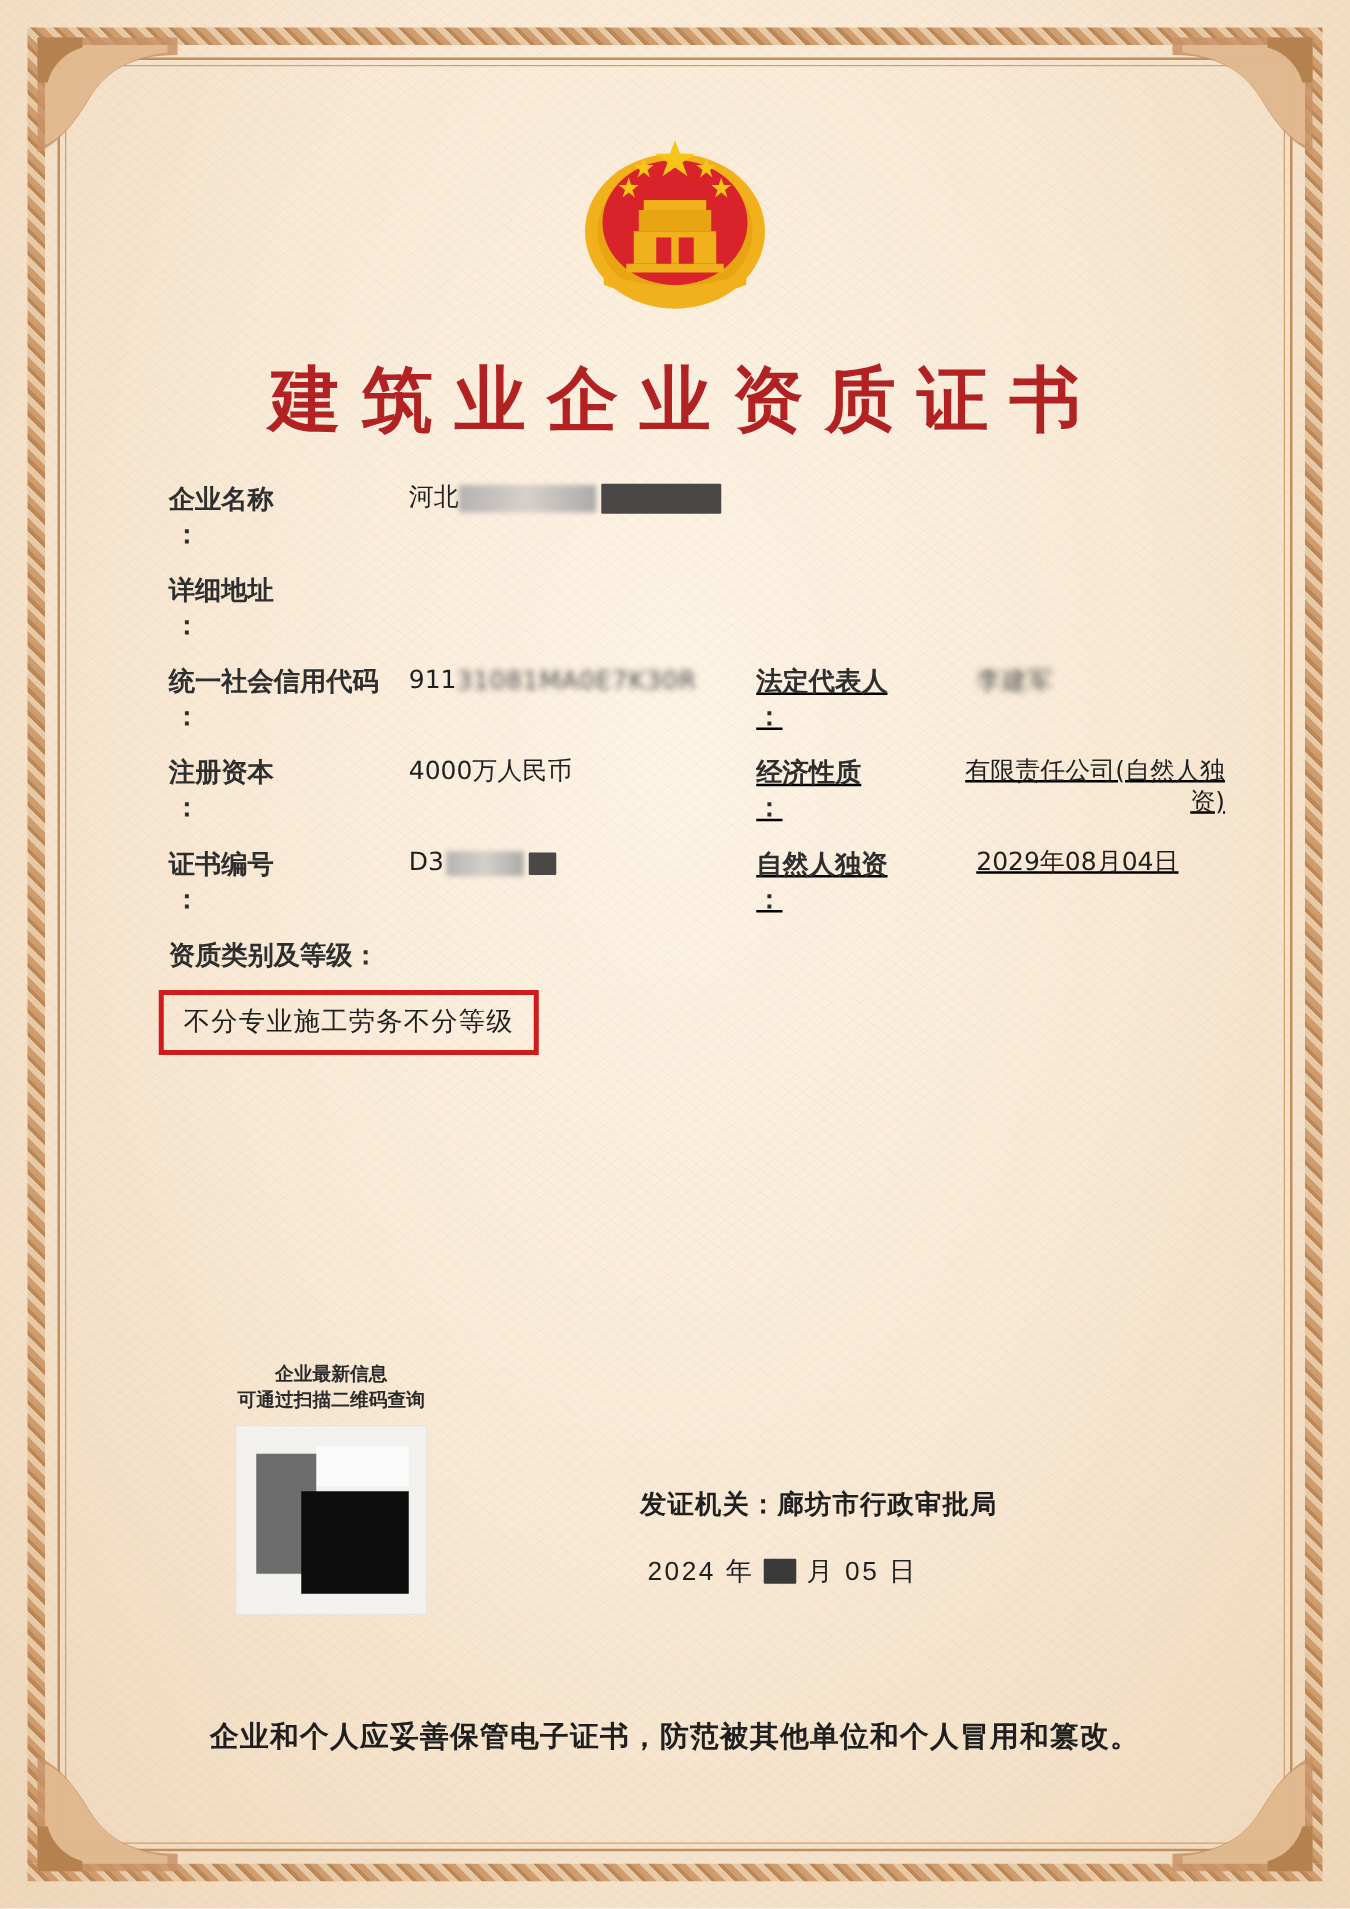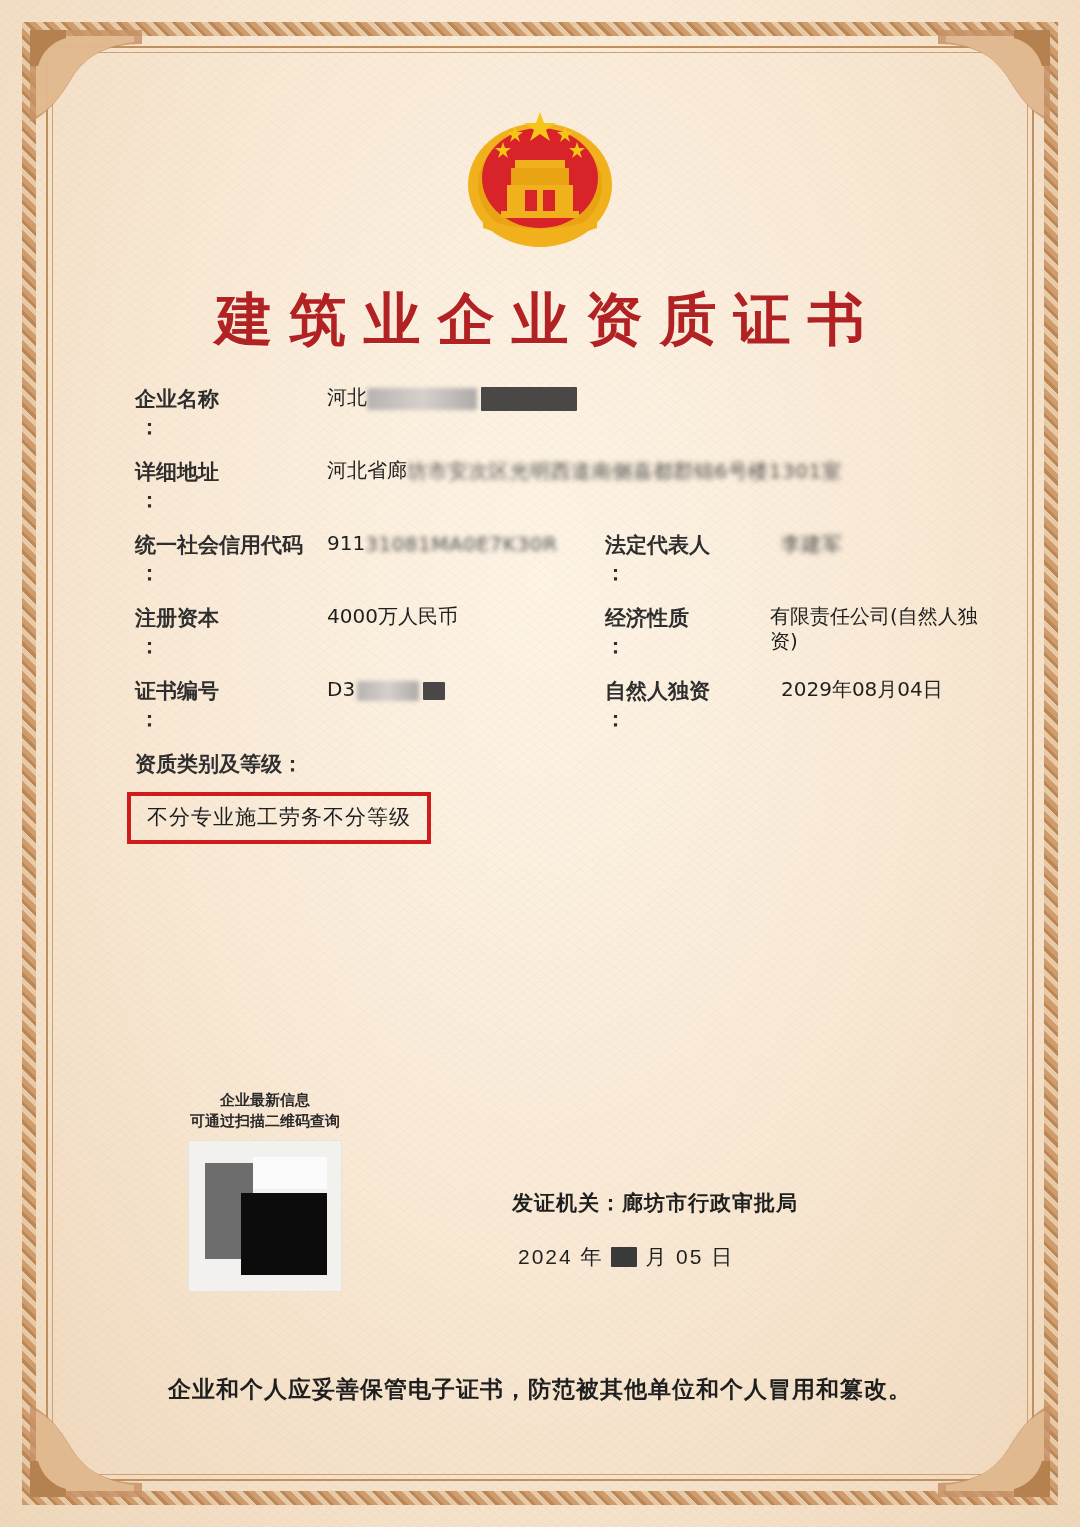--- a/index.html
+++ b/index.html
@@ -116,23 +116,24 @@
     flex-direction: column;
   }
   .lbl.w1 { width: 186px; display: inline-flex; justify-content: space-between; }
   .lbl.w1 .colon { margin-left: 4px; }
   .val {
     color: #1f1f1f;
     font-size: 20px;
     font-family: "DejaVu Sans", "Liberation Sans", sans-serif;
     padding-left: 6px;
     line-height: 1.25;
+    text-align: right;
   }
   .col-left { width: 470px; display: flex; align-items: flex-start; }
-  .col-right { flex: 1; display: flex; align-items: flex-start; }
+  .col-right { flex: 1; display: flex; align-items: flex-start; text-decoration: underline; }
   .lbl.w2 { width: 170px; display: inline-flex; justify-content: space-between; }
 
   
   .redact {
     display: inline-block;
     vertical-align: middle;
     background: #3a3a3a;
     border-radius: 1px;
     opacity: 0.92;
   }
@@ -358,23 +359,20 @@
         <span class="val">
           <span>河北</span><span class="blur" style="width:110px;height:22px;"></span><span class="redact" style="width:96px;height:24px;margin-left:4px;"></span>
         </span>
       </div>
 
       <div class="row">
         <span class="lbl w1">
           <span>详细地址</span>
             <span class="colon">：</span>
         </span>
-        <span class="val">
-          <span>河北省廊</span><span class="blur-txt">坊市安次区光明西道南侧嘉都郡锦6号楼1301室</span>
-        </span>
       </div>
 
       <div class="row">
         <span class="col-left">
           <span class="lbl w1">
             <span>统一社会信用代码</span>
               <span class="colon">：</span>
           </span>
           <span class="val">
             <span>911</span><span class="blur-txt">31081MA0E7K30R</span>

